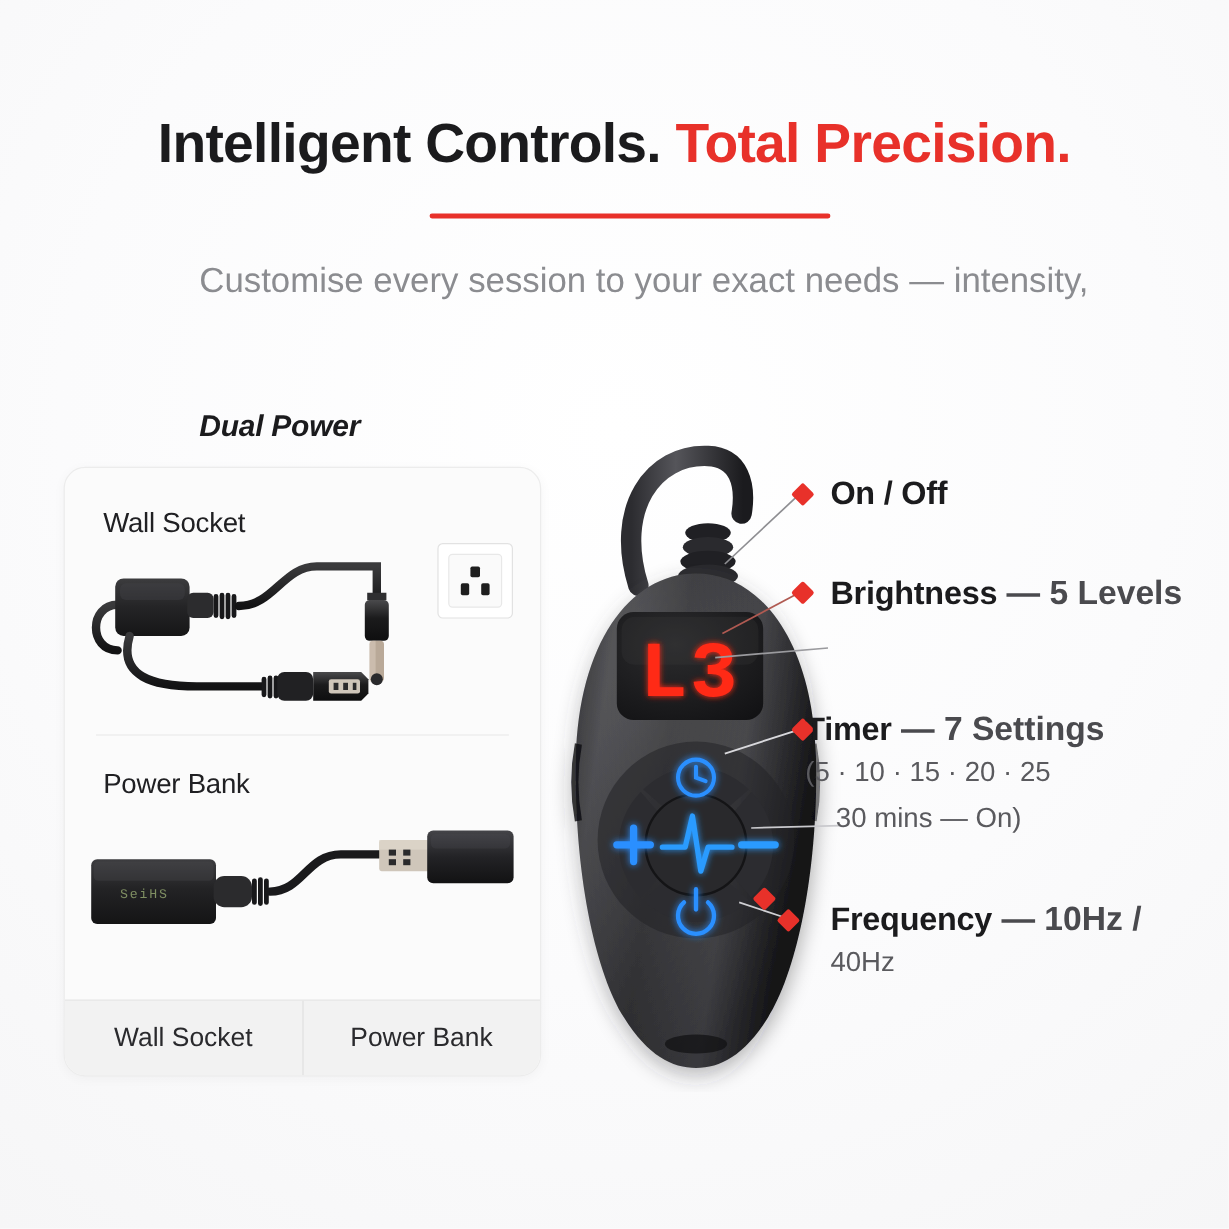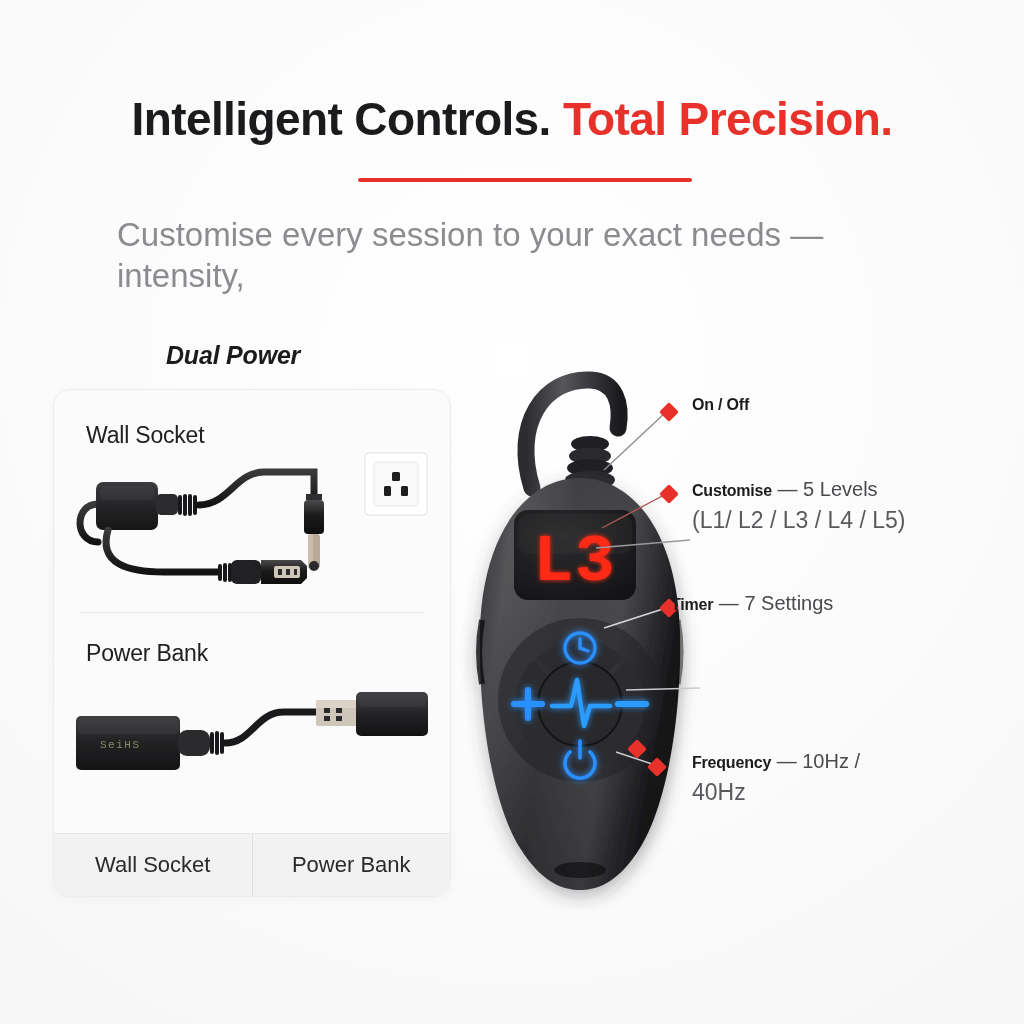--- a/index.html
+++ b/index.html
@@ -19,22 +19,22 @@
     font-size:46px;font-weight:700;letter-spacing:-.6px;color:#1b1b1d;
     white-space:nowrap;
   }
   .headline .accent{color:#e8312a;}
   .rule{
     position:absolute;left:358px;top:178px;width:334px;height:4px;
     background:#e8312a;border-radius:2px;
   }
   .subtitle{
     position:absolute;left:50%;transform:translateX(-50%);top:214px;
-    width:790px;text-align:left;color:#8b8c90;
-    font-size:33px;line-height:41px;font-weight:400;
+    width:790px;text-align:right;color:#8b8c90;
+    font-size:29px;line-height:41px;font-weight:400;
   }
 
   
   .dual-power-title{
     position:absolute;left:166px;top:341px;
     font-size:25px;font-weight:700;color:#1b1b1d;letter-spacing:-.2px;font-style:italic;
   }
   .power-card{
     position:absolute;left:53px;top:389px;width:396px;height:506px;
     background:#fbfbfb;border:1px solid #ececec;border-radius:18px;
@@ -62,22 +62,22 @@
   
   .illus{position:absolute;}
 
   
   .device-wrap{position:absolute;left:440px;top:370px;width:280px;height:540px;}
 
   
   .anno{
     position:absolute;color:#1b1b1d;
   }
-  .anno .ttl{font-size:16px;font-weight:700;letter-spacing:-.2px;}
-  .anno .val{font-size:20px;font-weight:400;color:#4a4a4e;}
+  .anno .ttl{font-size:27px;font-weight:700;letter-spacing:-.2px;}
+  .anno .val{font-size:28px;font-weight:700;color:#4a4a4e;}
   .anno .sub{font-size:23px;font-weight:400;color:#5a5a5e;line-height:38px;white-space:pre;}
 
   .diamond{
     position:absolute;width:14px;height:14px;background:#e8312a;
     transform:rotate(45deg);border-radius:2px;
   }
   svg.leaders{position:absolute;left:0;top:0;width:1024px;height:1024px;pointer-events:none;}
 </style>
 </head>
 <body>
@@ -344,26 +344,27 @@
   <div class="diamond" style="left:662px;top:487px;"></div>
   <div class="diamond" style="left:662px;top:601px;"></div>
   <div class="diamond" style="left:630px;top:742px;"></div>
   <div class="diamond" style="left:650px;top:760px;"></div>
 
   <div class="anno" style="left:692px;top:396px;">
     <span class="ttl">On / Off</span>
   </div>
 
   <div class="anno" style="left:692px;top:478px;width:320px;">
-    <span class="ttl">Customise</span><span class="val"> — 5 Levels</span>
-    <div class="sub">(L1/ L2 / L3 / L4 / L5)</div>
+    <span class="ttl">Brightness</span><span class="val"> — 5 Levels</span>
   </div>
 
   <div class="anno" style="left:671px;top:592px;width:320px;">
     <span class="ttl">Timer</span><span class="val"> — 7 Settings</span>
+    <div class="sub">(5 · 10 · 15 · 20 · 25
+    30 mins — On)</div>
   </div>
 
   <div class="anno" style="left:692px;top:750px;width:320px;">
     <span class="ttl">Frequency</span><span class="val"> — 10Hz /</span>
     <div class="sub">40Hz</div>
   </div>
 
 </div>
 
 </body></html>

